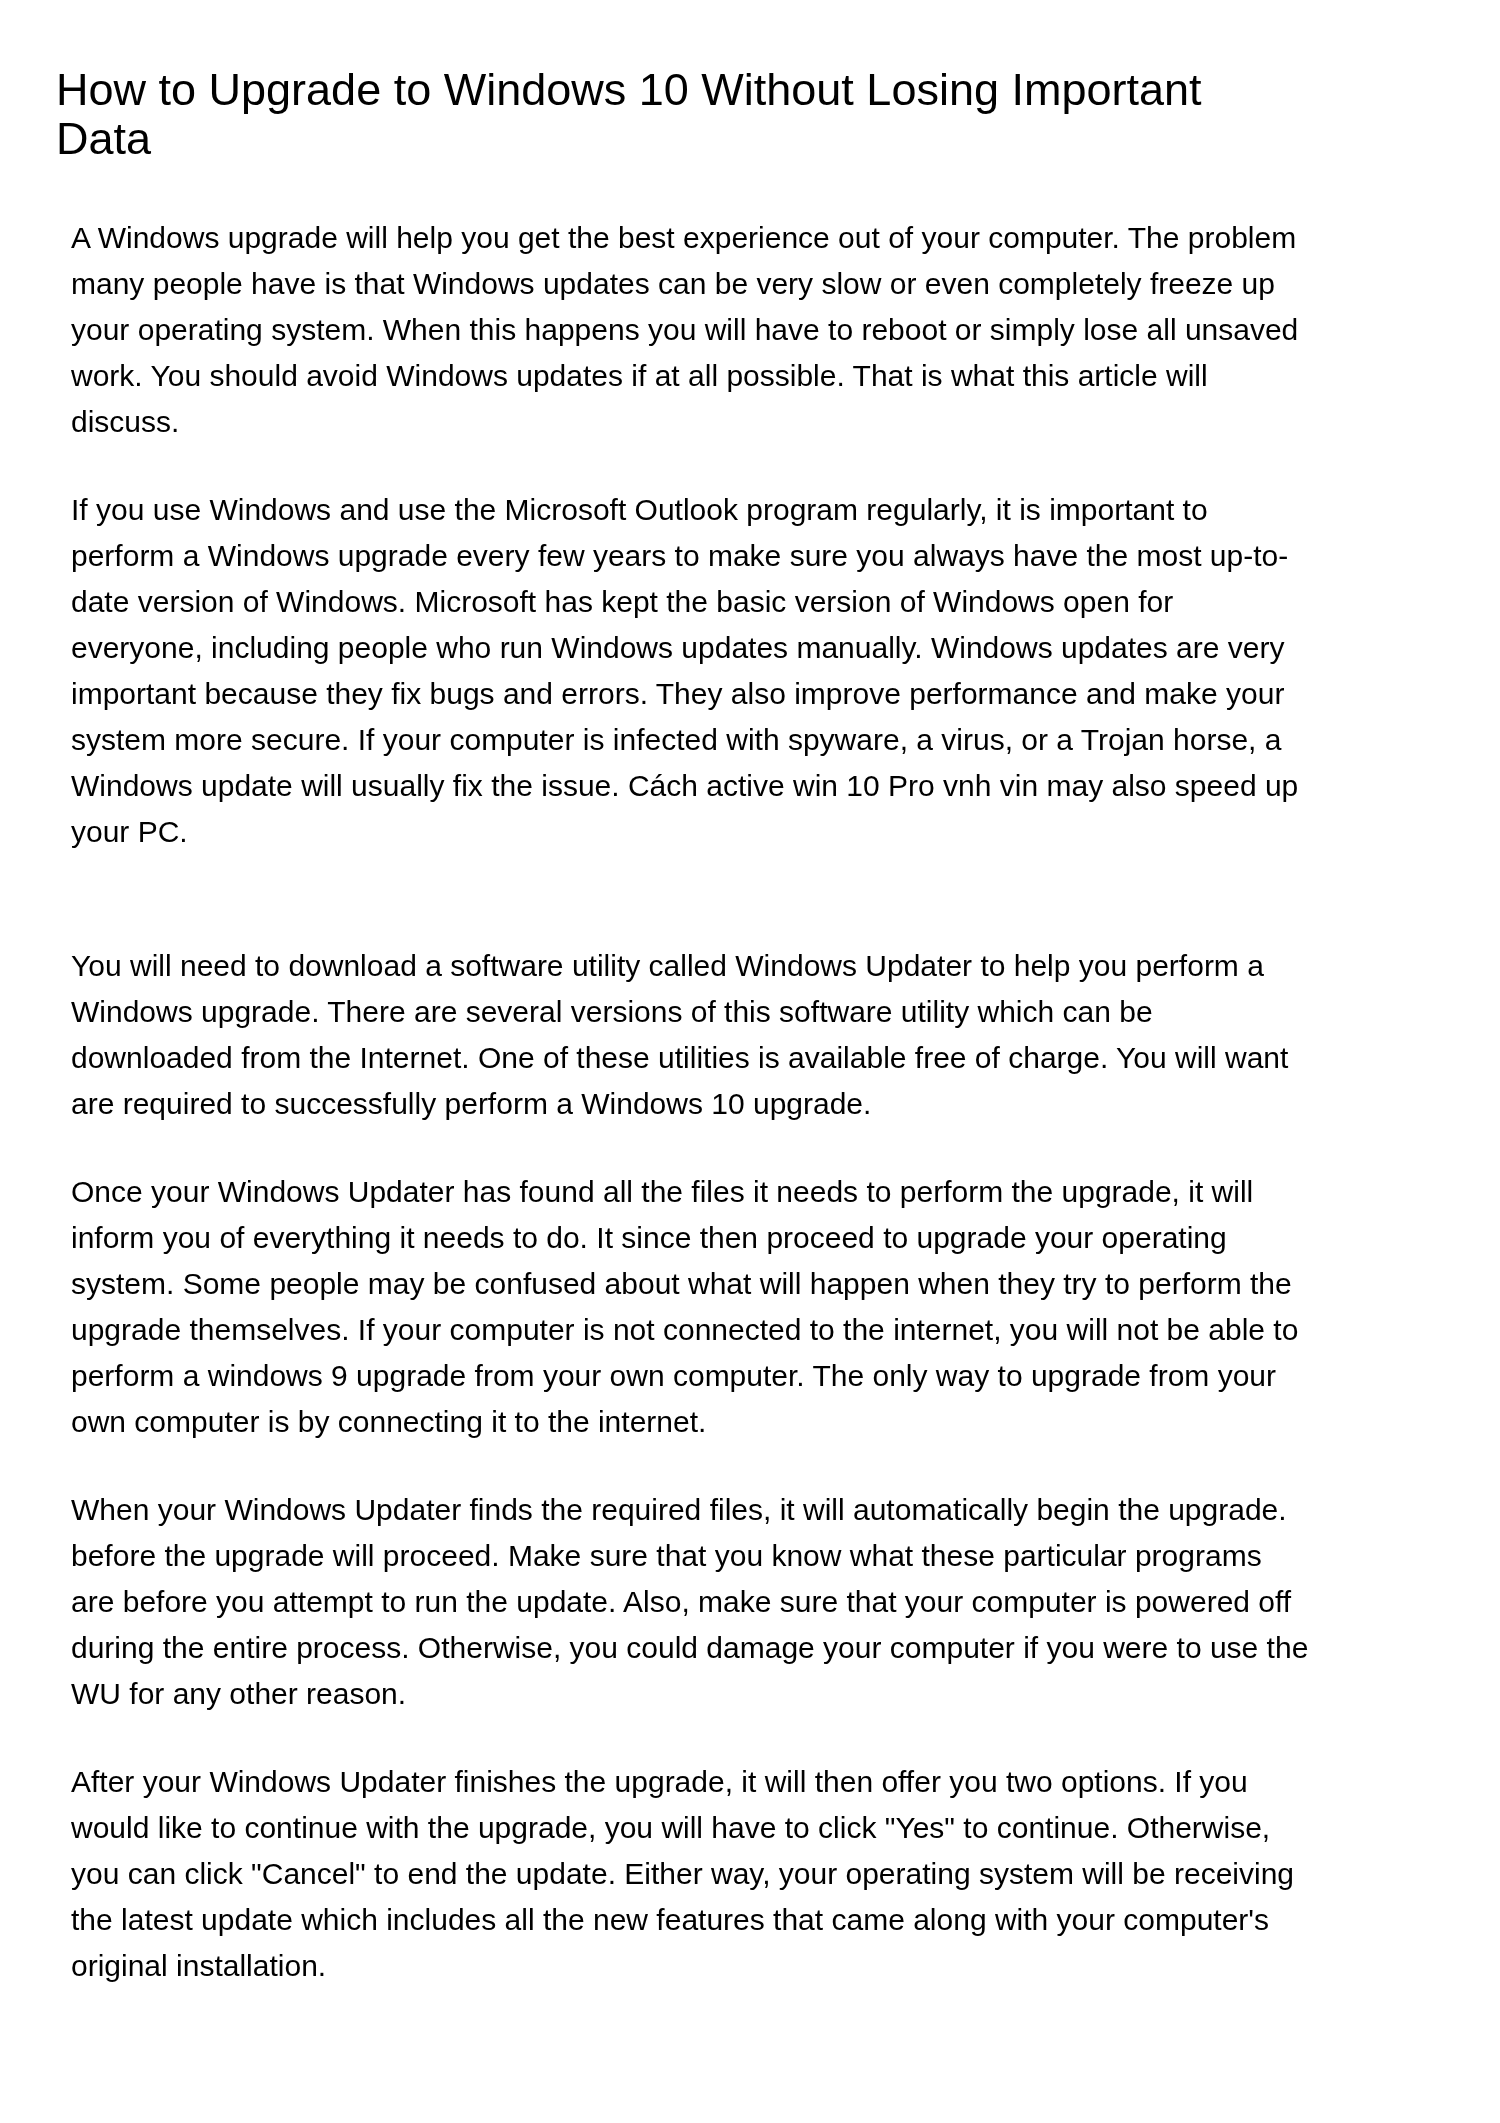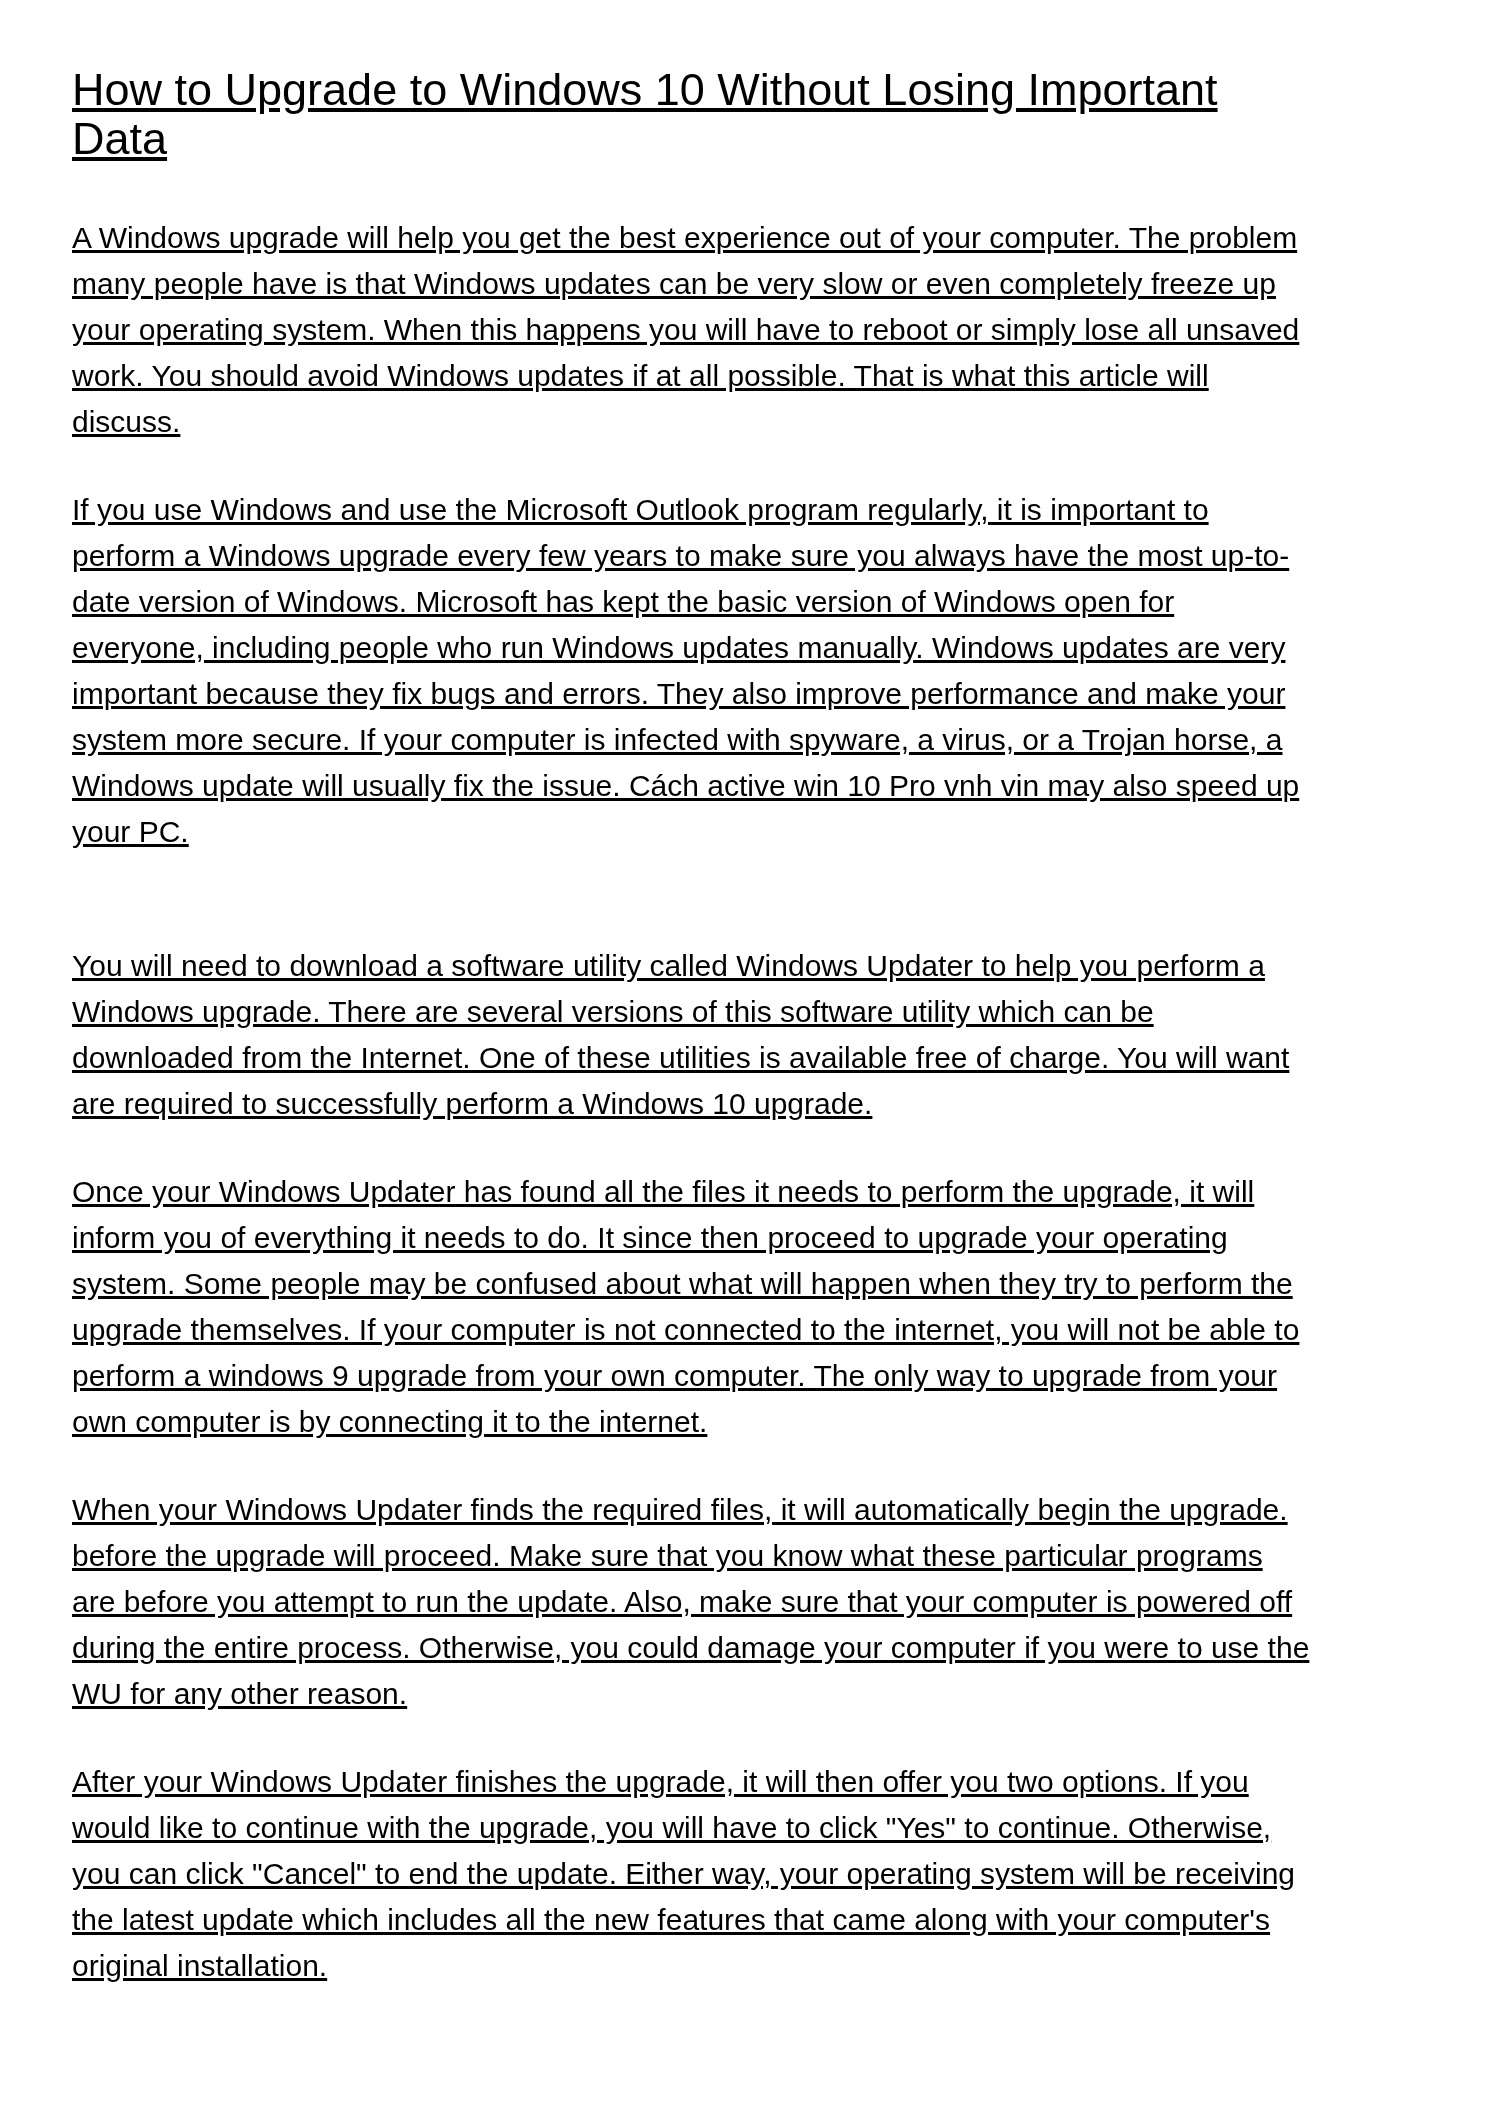--- a/index.html
+++ b/index.html
@@ -10,22 +10,21 @@
   .page {
     position: relative;
     width: 1500px;
     height: 2123px;
     margin: 0 auto;
     background: #ffffff;
     overflow: hidden;
     font-family: "Liberation Sans", "DejaVu Sans", sans-serif;
     color: #000000;
     box-sizing: border-box;
-    padding: 65px 100px 0 72px;
-    text-decoration: underline;
+    padding: 65px 100px 0 56px;
   }
   .doc-title {
     margin: 0 0 52px 0;
     font-size: 45px;
     line-height: 49px;
     font-weight: 400;
     letter-spacing: 0;
   }
   .doc-title .line {
     min-height: 49px;
@@ -33,20 +32,21 @@
   }
   .para {
     margin: 0 0 42px 0;
     font-size: 30px;
     line-height: 46px;
     font-weight: 400;
   }
   .para .line {
     min-height: 46px;
     white-space: pre;
+    margin-left: 15px;
   }
 </style>
 </head>
 <body>
 
 <div class="page">
   <h1 class="doc-title">
       <div class="line">How to Upgrade to Windows 10 Without Losing Important</div>
       <div class="line">Data</div>
     </h1>

